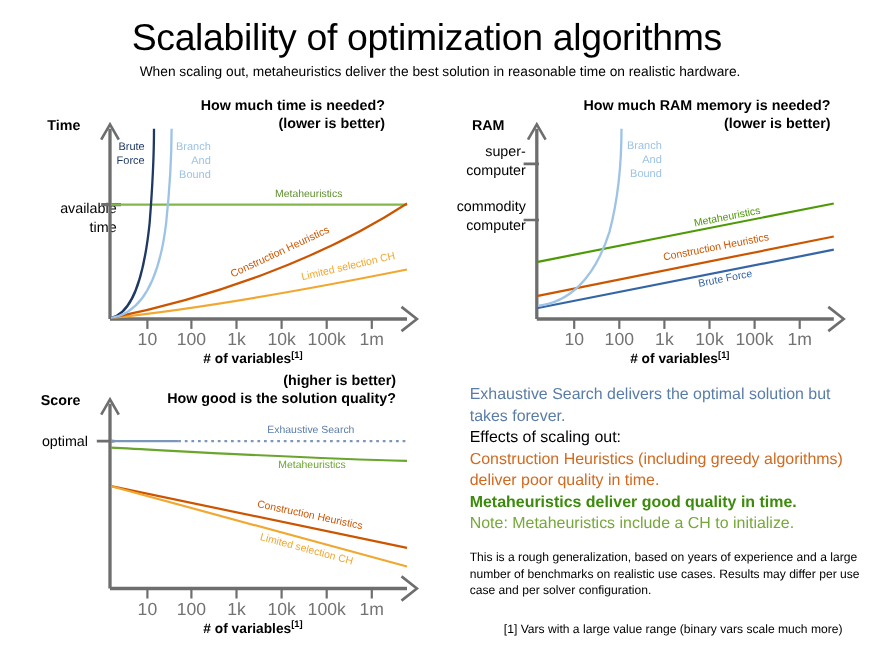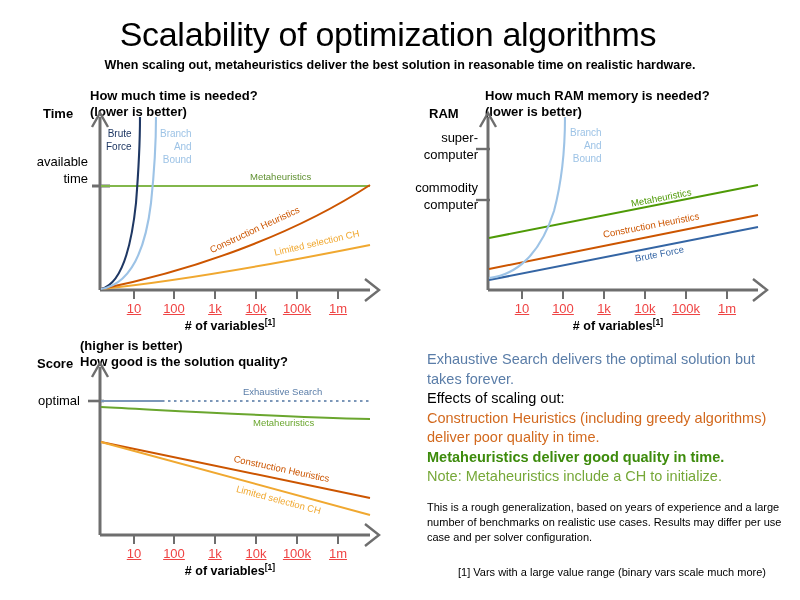--- a/index.html
+++ b/index.html
@@ -18,41 +18,41 @@
   .page-title{
     position:absolute;left:0;top:14px;width:776px;
     text-align:center;
     font-size:34px;font-weight:400;line-height:40px;
     letter-spacing:-0.3px;
     color:#000;
   }
   .page-subtitle{
     position:absolute;left:0;top:58px;width:800px;
     text-align:center;
-    font-size:12.5px;font-weight:700;color:#000;
+    font-size:12.5px;font-weight:400;color:#000;
   }
 
   
   .panel{position:absolute;}
   .chart-title{
-    position:absolute;text-align:left;
+    position:absolute;text-align:right;
     font-size:13px;font-weight:bold;line-height:16px;color:#000;
     white-space:nowrap;
   }
   .axis-name{
     position:absolute;font-size:13px;font-weight:bold;color:#000;
     white-space:nowrap;
   }
   .axis-caption{
     position:absolute;font-size:12.5px;font-weight:bold;color:#000;
     white-space:nowrap;text-align:center;
   }
   .tick-label{
-    position:absolute;font-size:13px;color:#ef4444;
-    white-space:nowrap;text-align:center;text-decoration:underline;
+    position:absolute;font-size:16px;color:#737373;
+    white-space:nowrap;text-align:center;
   }
   .ylab{
     position:absolute;font-size:13px;color:#000;
     white-space:nowrap;text-align:right;line-height:17px;
   }
   .svg-layer{position:absolute;left:0;top:0;}
   .curve-label{
     position:absolute;font-size:9.5px;white-space:nowrap;
     transform-origin:0 0;
   }
@@ -90,21 +90,21 @@
 
   <div class="panel" style="left:0;top:85px;width:400px;height:245px;">
 
     <div class="chart-title" style="left:90px;top:3px;width:260px;">
       <div>How much time is needed?</div>
       <div>(lower is better)</div>
     </div>
 
     <div class="axis-name" style="left:43px;top:21px;">Time</div>
 
-    <div class="ylab" style="left:0px;top:68px;width:88px;">
+    <div class="ylab" style="left:0px;top:96px;width:88px;padding-left:18px;">
       <div>available</div>
       <div>time</div>
     </div>
 
     <svg class="svg-layer" width="400" height="245" viewBox="0 0 400 245">
 
       <line x1="100" y1="32" x2="100" y2="205" stroke="#6e6e6e" stroke-width="3"></line>
       <polyline points="92,42 100,28 108,42" fill="none" stroke="#6e6e6e" stroke-width="2.4"></polyline>
 
       <line x1="100" y1="205" x2="370" y2="205" stroke="#6e6e6e" stroke-width="3"></line>

